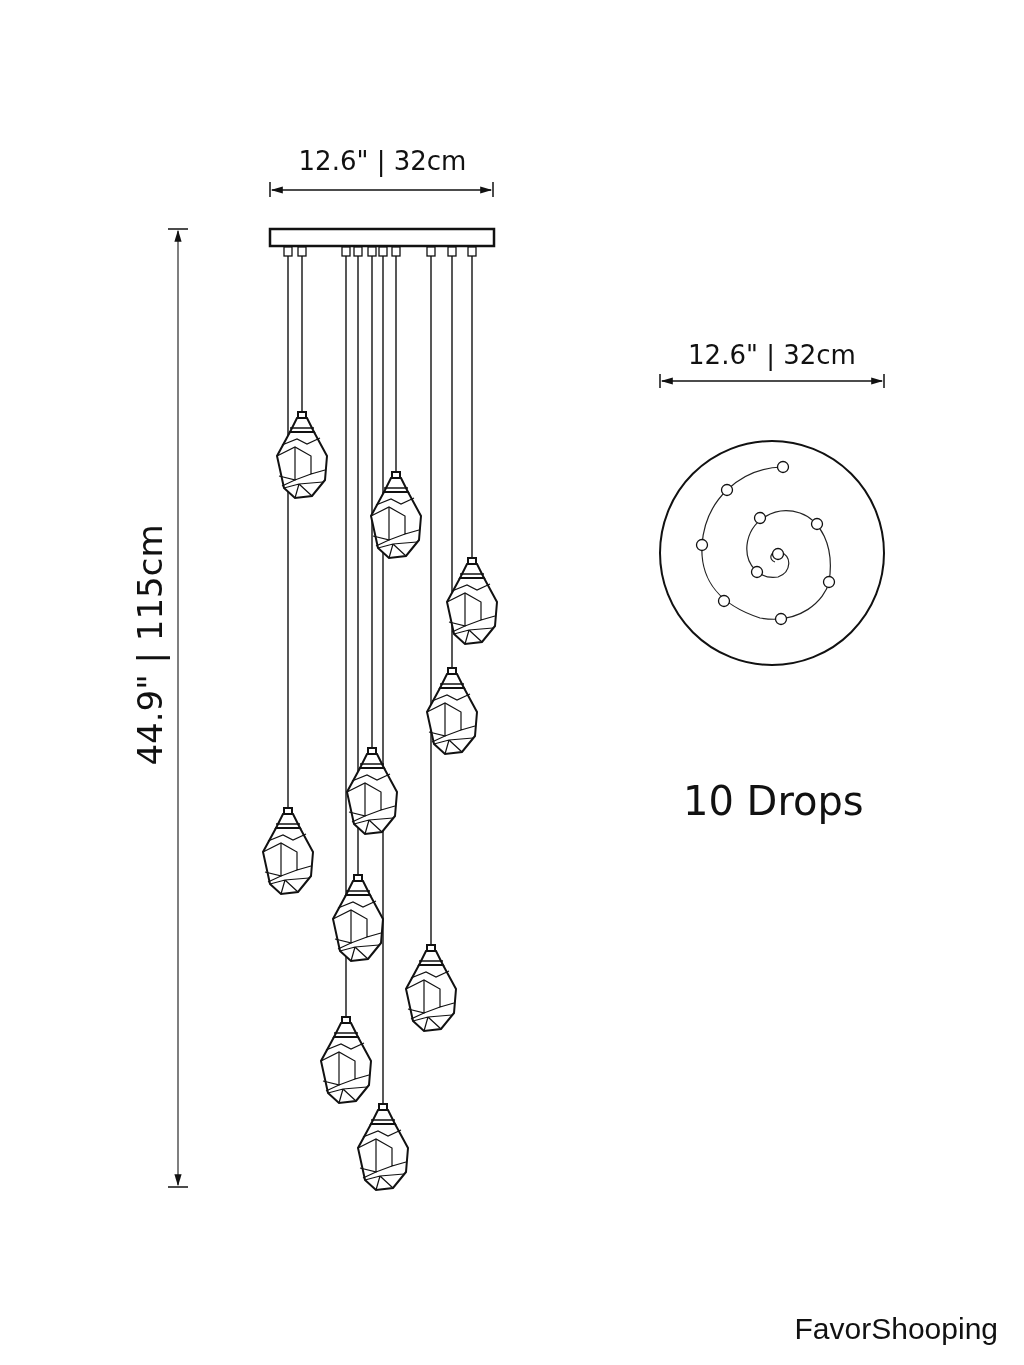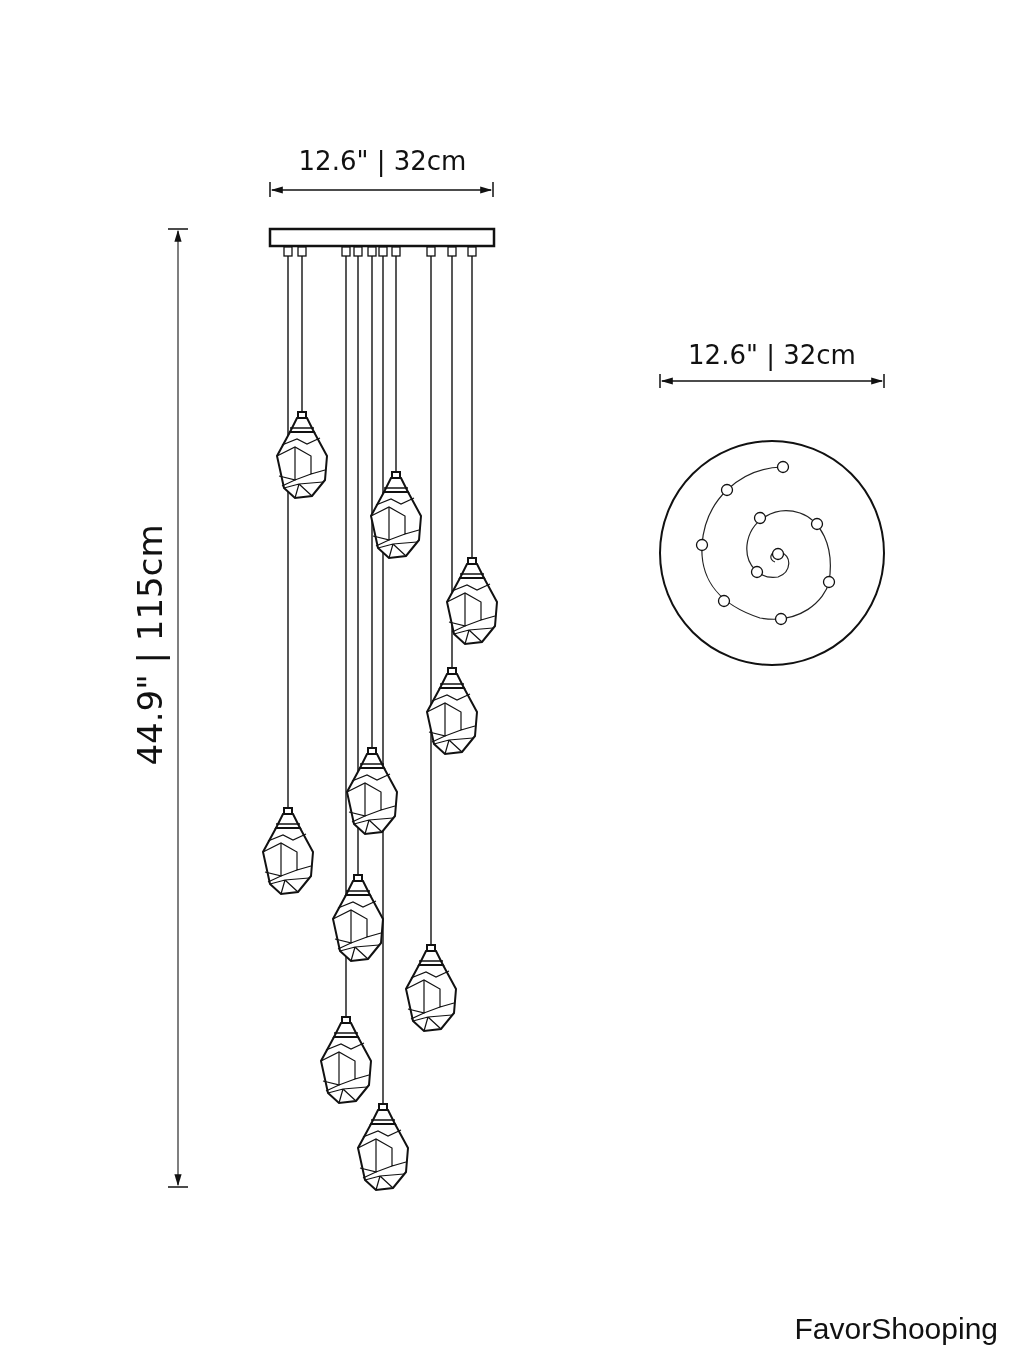--- a/index.html
+++ b/index.html
@@ -217,14 +217,15 @@
           <circle cx="829" cy="582" r="5.5" fill="#fff" stroke="#111" stroke-width="1.3"></circle>
           <circle cx="724" cy="601" r="5.5" fill="#fff" stroke="#111" stroke-width="1.3"></circle>
           <circle cx="781" cy="619" r="5.5" fill="#fff" stroke="#111" stroke-width="1.3"></circle>
         </g>
     </g>
   </svg>
 
   <div class="label dim-top">12.6" | 32cm</div>
   <div class="label dim-height">44.9" | 115cm</div>
   <div class="label dim-plate">12.6" | 32cm</div>
+  <div class="label drops">10 Drops</div>
   <div class="label brand">FavorShooping</div>
 </div>
 
 </body></html>

